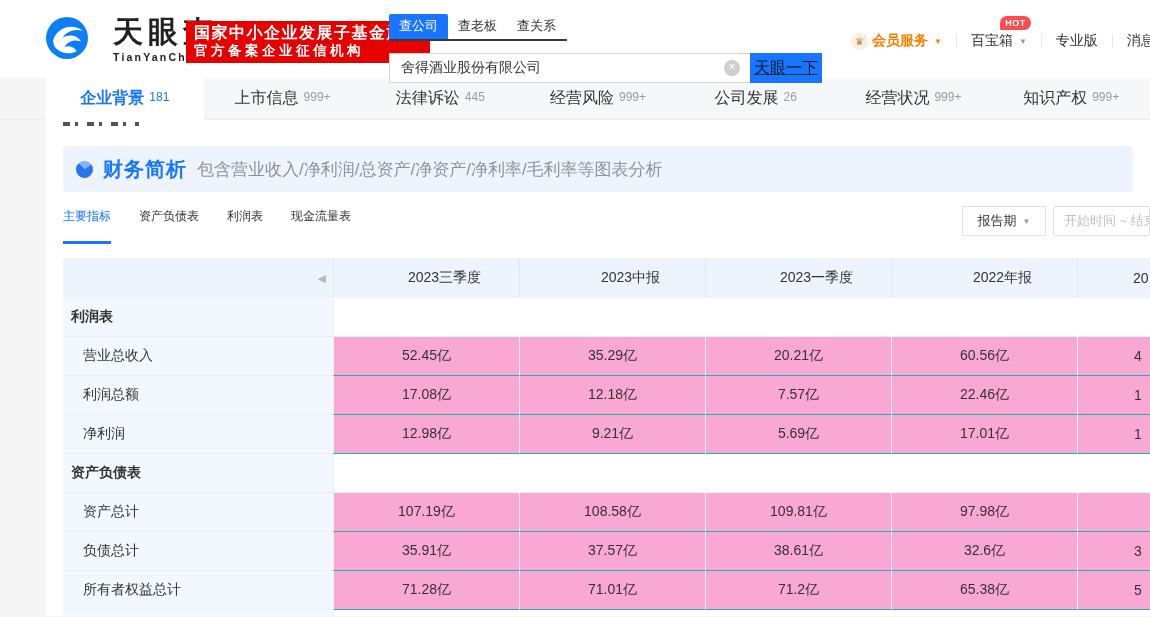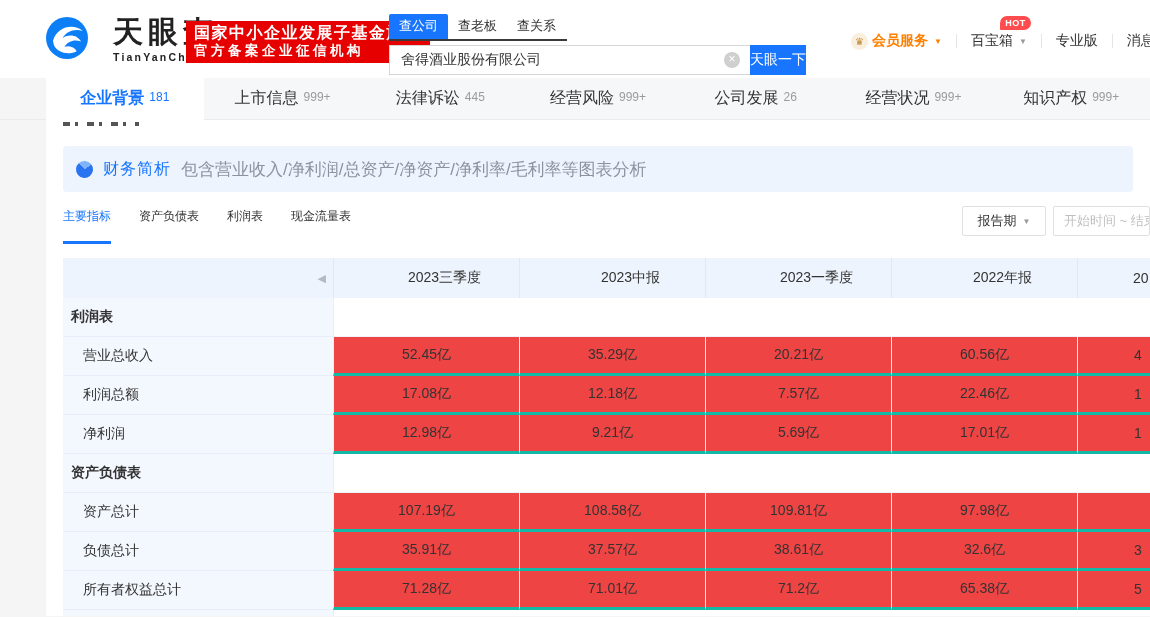--- a/index.html
+++ b/index.html
@@ -13,25 +13,25 @@
   .logo-text b { font-size:30px; color:#222; font-weight:700; letter-spacing:5px; line-height:1; }
   .logo-text i { font-style:normal; font-size:10.5px; font-weight:700; color:#222; letter-spacing:2.2px; margin-top:4px; }
   .cert-badge { position:absolute; left:186px; top:21px; background:var(--badge-red,#e60000); color:#fff; font-weight:700; padding:3px 8px; }
   .cb1 { font-size:16px; line-height:18px; letter-spacing:1.5px; }
   .cb2 { font-size:13.5px; line-height:18px; letter-spacing:3.5px; }
 
   .search-block { position:absolute; left:389px; top:14px; }
   .search-tabs { display:flex; align-items:flex-end; border-bottom:2px solid #3a3a3a; width:178px; }
   .stab { font-size:13px; color:#333; padding:3px 10px 4px; cursor:pointer; }
   .stab.active { background:var(--brand-blue,#1775ff); color:#fff; border-radius:2px 2px 0 0; }
-  .search-row { display:flex; margin-top:4px; }
+  .search-row { display:flex; margin-top:12px;text-decoration:underline; }
   .search-input-wrap { position:relative; }
   .search-input { width:361px; height:30px; border:1px solid #d6d6d6; border-right:none; padding:0 32px 0 11px; font-size:14px; color:#333; outline:none; font-family:inherit; }
   .clear-btn { position:absolute; right:10px; top:7px; width:16px; height:16px; background:#cfcfcf; border-radius:50%; color:#fff; font-size:12px; line-height:15px; text-align:center; cursor:pointer; }
-  .search-btn { width:56px; height:30px; background:var(--brand-blue,#1775ff); color:#ffffff; border:none; font-size:14px; cursor:pointer; font-family:inherit; }
+  .search-btn { width:72px; height:30px; background:var(--brand-blue,#1775ff); color:#0f172a; border:none; font-size:16px; cursor:pointer; font-family:inherit; }
 
   .right-menu { position:absolute; left:851px; top:32px; display:flex; align-items:center; white-space:nowrap; font-size:14px; }
   .menu-item { display:inline-flex; align-items:center; gap:4px; position:relative; cursor:pointer; color:#333; }
   .menu-item.vip { color:var(--vip-orange,#ff8000); font-weight:600; }
   .crown { width:17px; height:17px; background:#faeedd; border-radius:50%; font-size:10px; line-height:17px; text-align:center; color:#bd8a3e; font-weight:400; }
   .caret { font-size:8px; color:#999; margin-left:2px; }
   .vip .caret { color:var(--vip-orange,#ff8000); }
   .sep { width:1px; height:14px; background:#e5e5e5; margin:0 14px; }
   .hot { position:absolute; top:-16px; right:-4px; background:var(--hot-red,#ff4d4f); color:#fff; font-size:9px; font-weight:700; padding:2px 5px; border-radius:7px 7px 7px 1px; letter-spacing:.5px; }
 
@@ -45,21 +45,21 @@
   .ntab.active .ncount { color:var(--brand-blue,#1775ff); font-weight:400; }
 
   
   .page-body { background:#f5f5f5; height:496px; display:flex; }
   .card { margin-left:46px; background:#fff; flex:1; position:relative; padding-left:17px; overflow:hidden; }
   .clipped-remnant { position:absolute; top:2px; left:17px; width:76px; height:4px;
     background:repeating-linear-gradient(90deg,#555 0 7px,transparent 7px 12px,#555 12px 15px,transparent 15px 24px); }
 
   .banner { margin-top:26px; margin-right:17px; height:46px; background:var(--banner-bg,#edf4fe); border-radius:4px; display:flex; align-items:center; padding-left:13px; gap:10px; }
   .pie-icon { width:17px; height:17px; border-radius:50%; background:conic-gradient(#7fb5f7 0 95deg,#2b74f1 95deg 360deg); transform:rotate(-40deg); flex:0 0 17px; }
-  .banner-title { font-size:16px; font-weight:400; color:var(--brand-blue,#1775ff); letter-spacing:1px; }
+  .banner-title { font-size:20px; font-weight:700; color:var(--brand-blue,#1775ff); letter-spacing:1px; }
   .banner-sub { font-size:17px; color:#8b93a1; }
 
   .subrow { margin-top:16px; height:34px; position:relative; }
   .subtabs { display:flex; gap:28px; }
   .sub-tab { font-size:12px; color:#333; padding-bottom:16px; cursor:pointer; }
   .sub-tab.active { color:var(--brand-blue,#1775ff); border-bottom:3px solid var(--brand-blue,#1775ff); }
   .filters { position:absolute; right:0; top:-2px; display:flex; gap:7px; }
   .select-box { height:30px; width:84px; border:1px solid #e0e0e0; border-radius:2px; display:flex; align-items:center; justify-content:center; gap:6px; font-size:13px; color:#333; cursor:pointer; background:#fff; }
   .select-box .caret { margin:0; }
   .date-box { height:30px; width:97px; border:1px solid #e0e0e0; border-radius:2px; display:flex; align-items:center; padding-left:10px; font-size:13px; color:#bfbfbf; overflow:hidden; white-space:nowrap; cursor:text; background:#fff; }
@@ -69,21 +69,21 @@
   .ft-row { display:flex; }
   .ft-cell { display:flex; align-items:center; }
   .ft-head { height:40px; background:var(--table-header-bg,#eef4fd); }
   .ft-label { flex:0 0 270px; }
   .ft-head .ft-label { justify-content:flex-end; padding-right:7px; }
   .ft-arrow { color:#b3bac6; font-size:11px; cursor:pointer; }
   .ft-data { flex:0 0 186px; justify-content:center; }
   .ft-head .ft-data { border-left:1px solid #dfe9f6;padding-left:36px; }
   .ft-body { height:39px; }
   .ft-body .ft-label { background:var(--label-col-bg,#f3f8fe); border-bottom:1px solid #e7eef9; }
-  .ft-body .ft-data { background:#ef4444; border-left:1px solid #e9eff8; border-bottom:3px solid #14b8a6; }
+  .ft-body .ft-data { background:#f9a8d4; border-left:1px solid #e9eff8; border-bottom:1px solid #14b8a6; }
   .ft-sec .ft-label { padding-left:8px; font-weight:700; }
   .ft-datarow .ft-label { padding-left:20px; }
   .ft-span { flex:1 0 930px; background:#fff; border-left:1px solid #e9eff8; border-bottom:1px solid #eef3fa; }
   .ft-cut { justify-content:flex-start !important; padding-left:56px; }
   .ft-head .ft-cut { padding-left:55px; }
   .ft-partial { height:30px; }
 </style>
 </head>
 <body>
 

